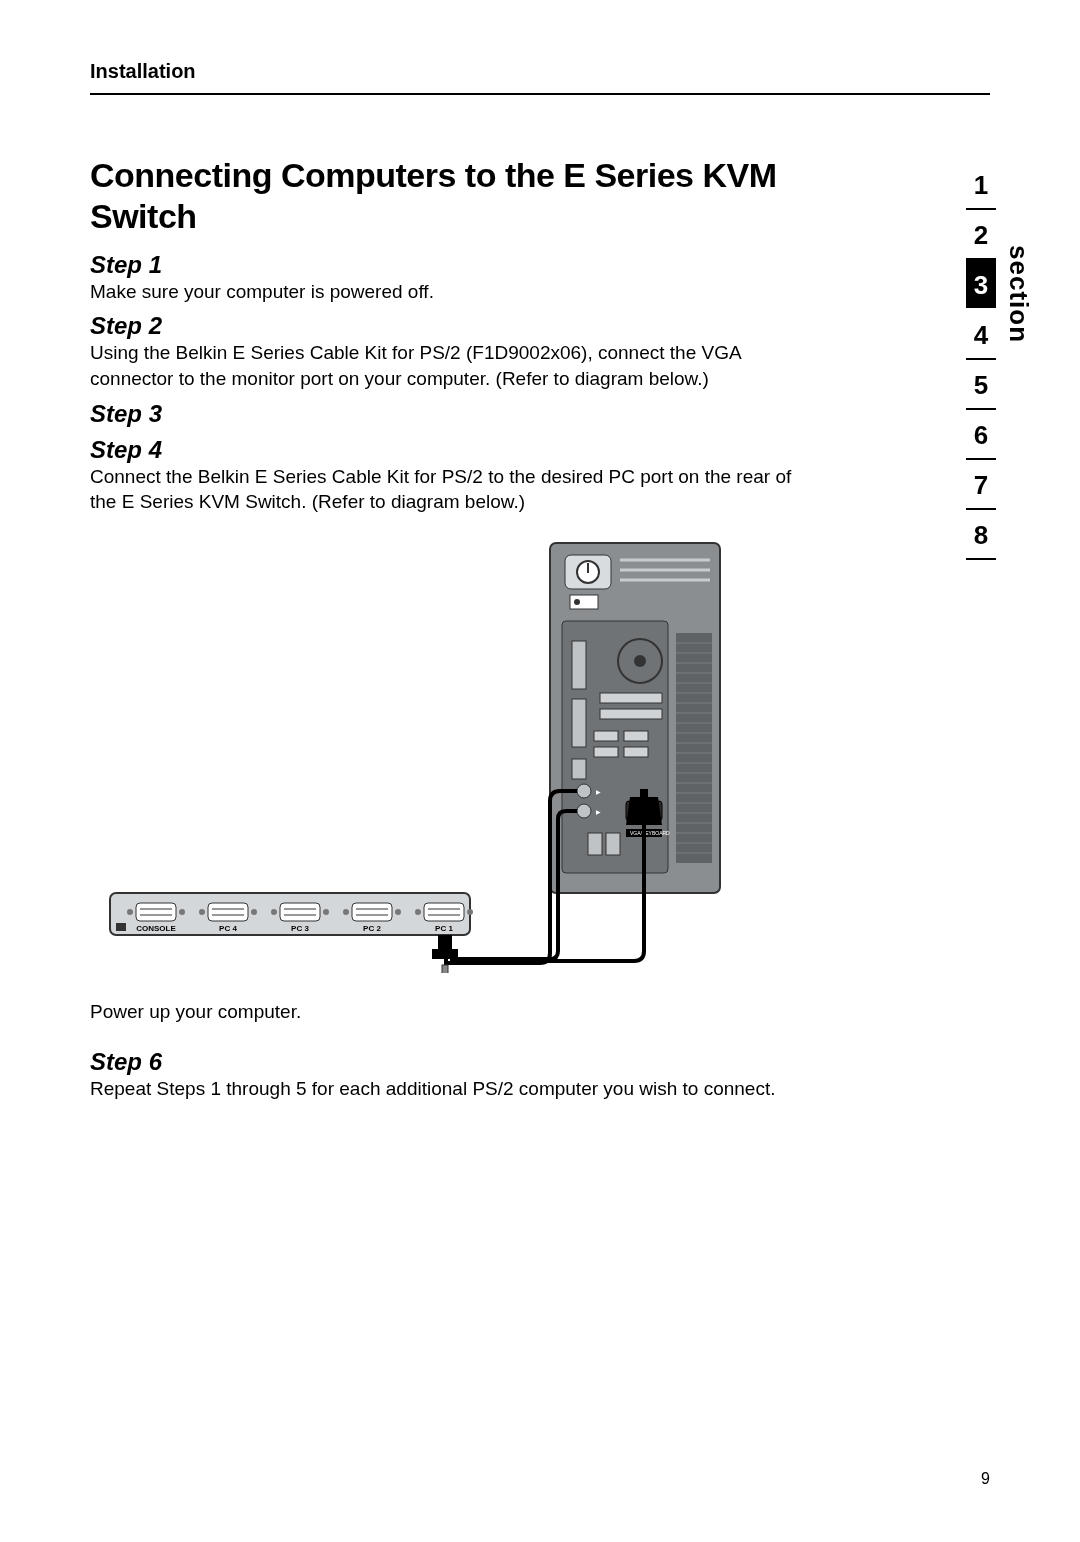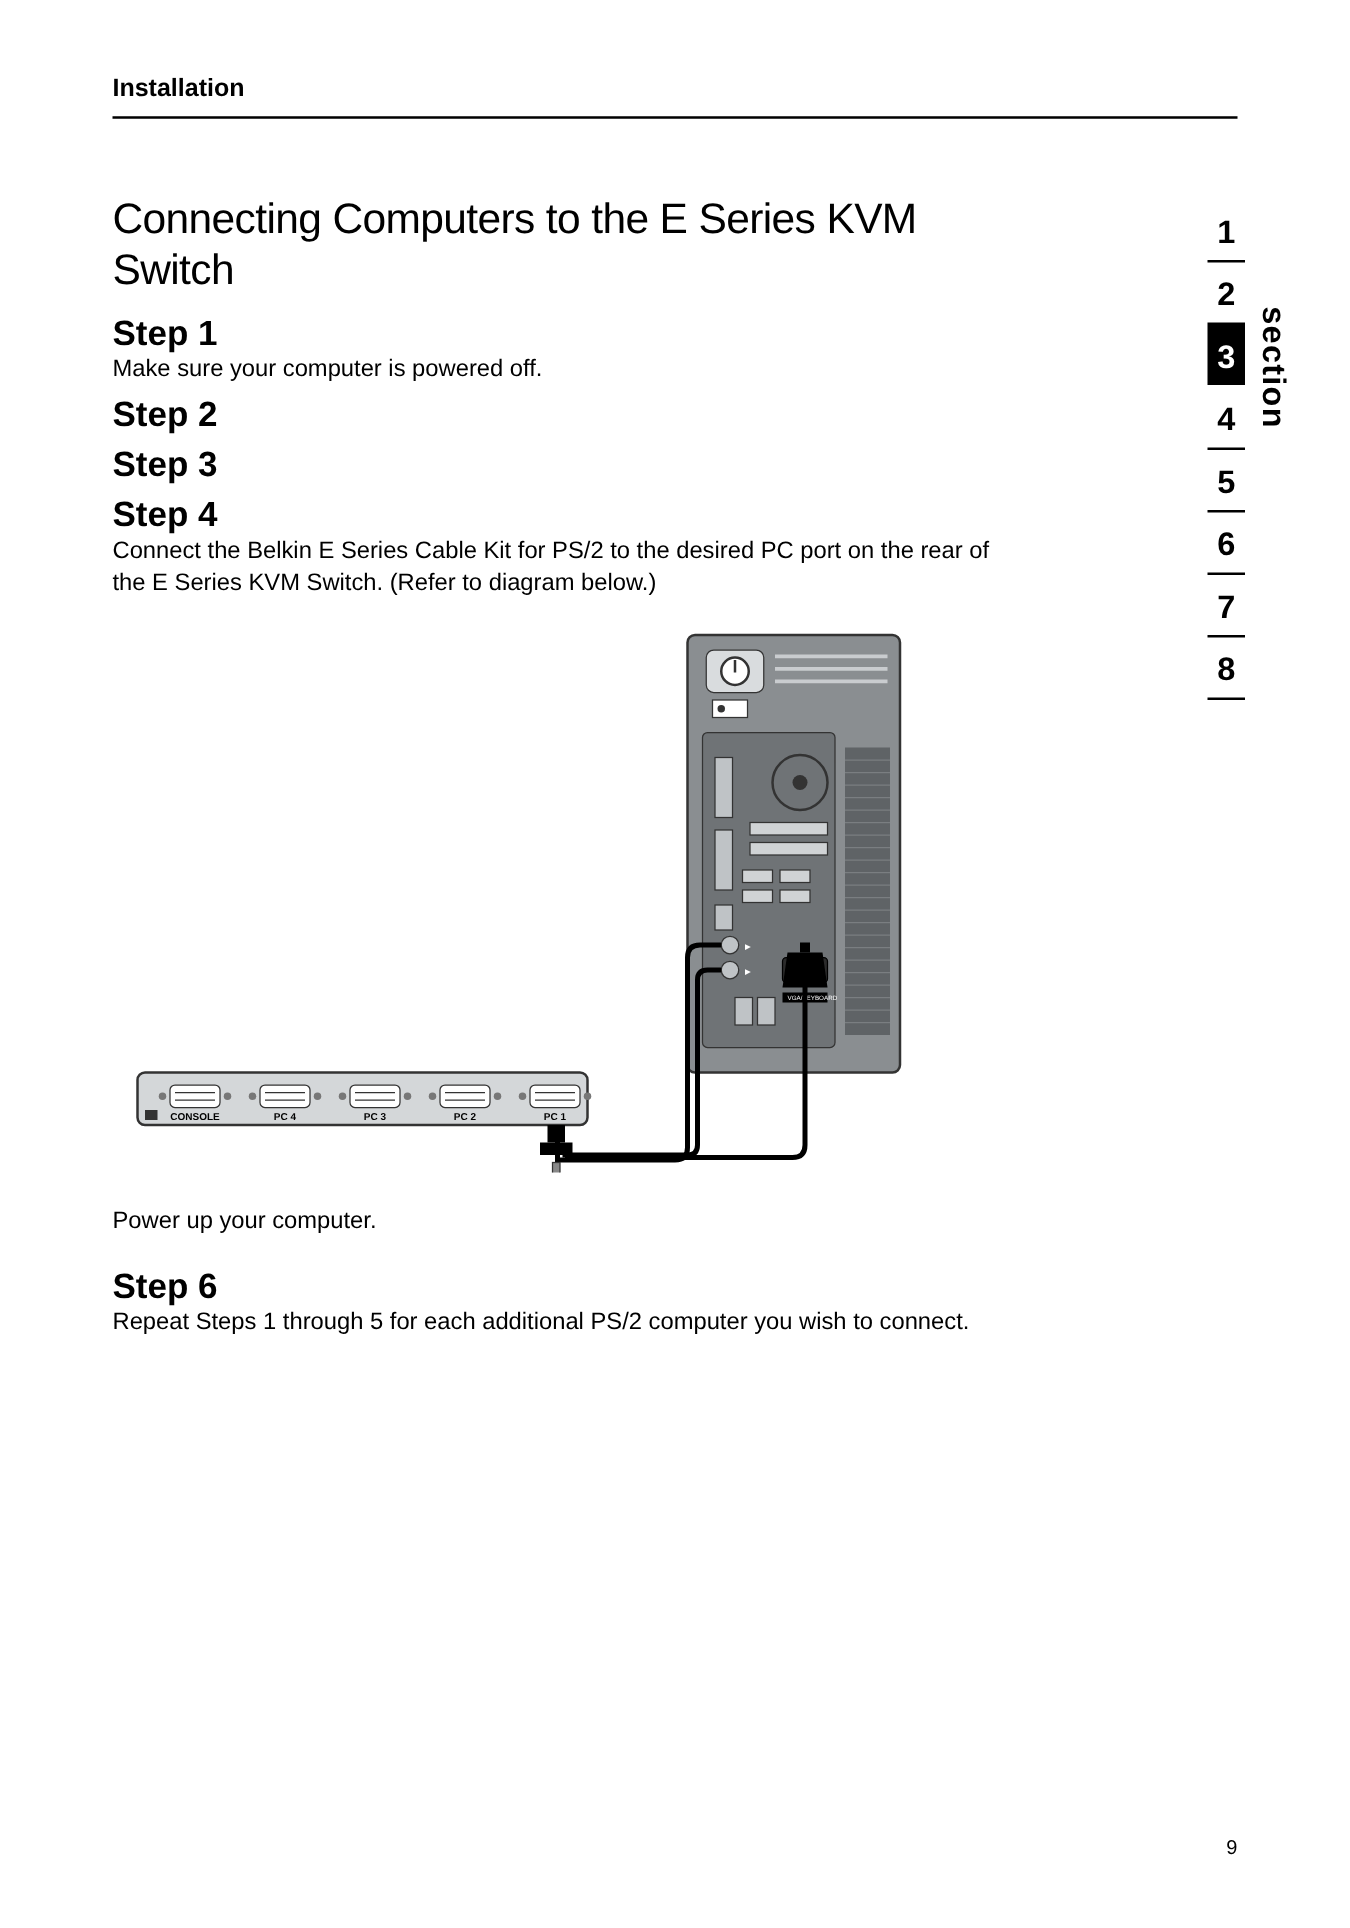--- a/index.html
+++ b/index.html
@@ -24,29 +24,30 @@
   .hr {
     border: none;
     border-top: 2px solid #000;
     margin-bottom: 60px;
   }
   .main-col {
     width: 730px;
   }
   .title {
     font-size: 34px;
-    font-weight: normal;
+    font-weight: bold;
     line-height: 1.2;
     margin-bottom: 14px;
     letter-spacing: -0.5px;
   }
   .step-h {
-    font-size: 28px;
+    font-size: 24px;
     font-weight: bold;
     margin-top: 8px;
+    font-style: italic;
   }
   .step-p {
     font-size: 19px;
     line-height: 1.35;
     margin-bottom: 8px;
   }
   .section-nav {
     position: absolute;
     top: 160px;
     right: 78px;
@@ -103,20 +104,21 @@
   <div class="header-label">Installation</div>
   <hr class="hr">
 
   <div class="main-col">
     <div class="title">Connecting Computers to the E Series KVM Switch</div>
 
     <div class="step-h">Step 1</div>
     <div class="step-p">Make sure your computer is powered off.</div>
 
     <div class="step-h">Step 2</div>
+    <div class="step-p">Using the Belkin E Series Cable Kit for PS/2 (F1D9002x06), connect the VGA connector to the monitor port on your computer. (Refer to diagram below.)</div>
 
     <div class="step-h">Step 3</div>
 
     <div class="step-h">Step 4</div>
     <div class="step-p">Connect the Belkin E Series Cable Kit for PS/2 to the desired PC port on the rear of the E Series KVM Switch. (Refer to diagram below.)</div>
 
     <div class="diagram-area">
       <svg viewBox="0 0 730 440" width="730" height="440">
 
         <g>

